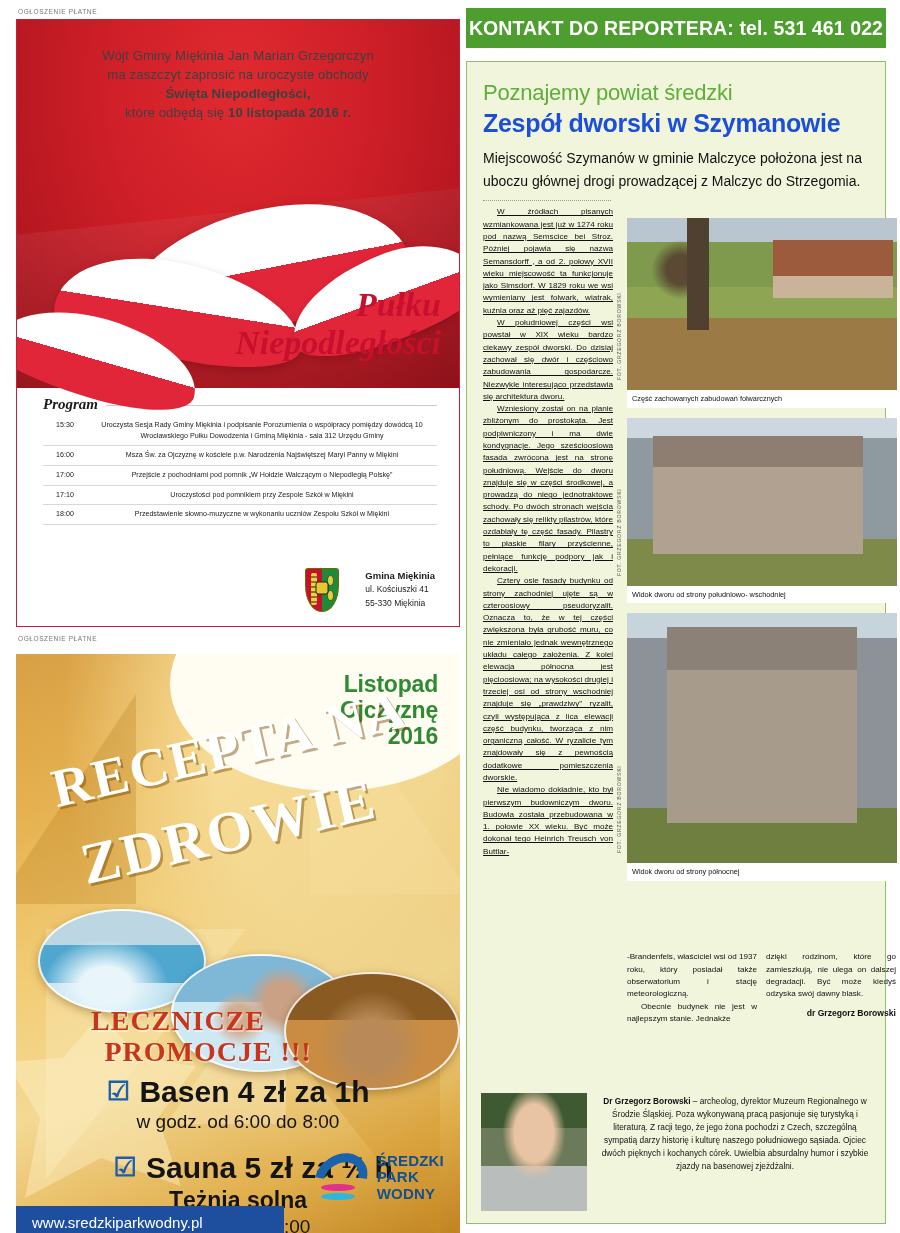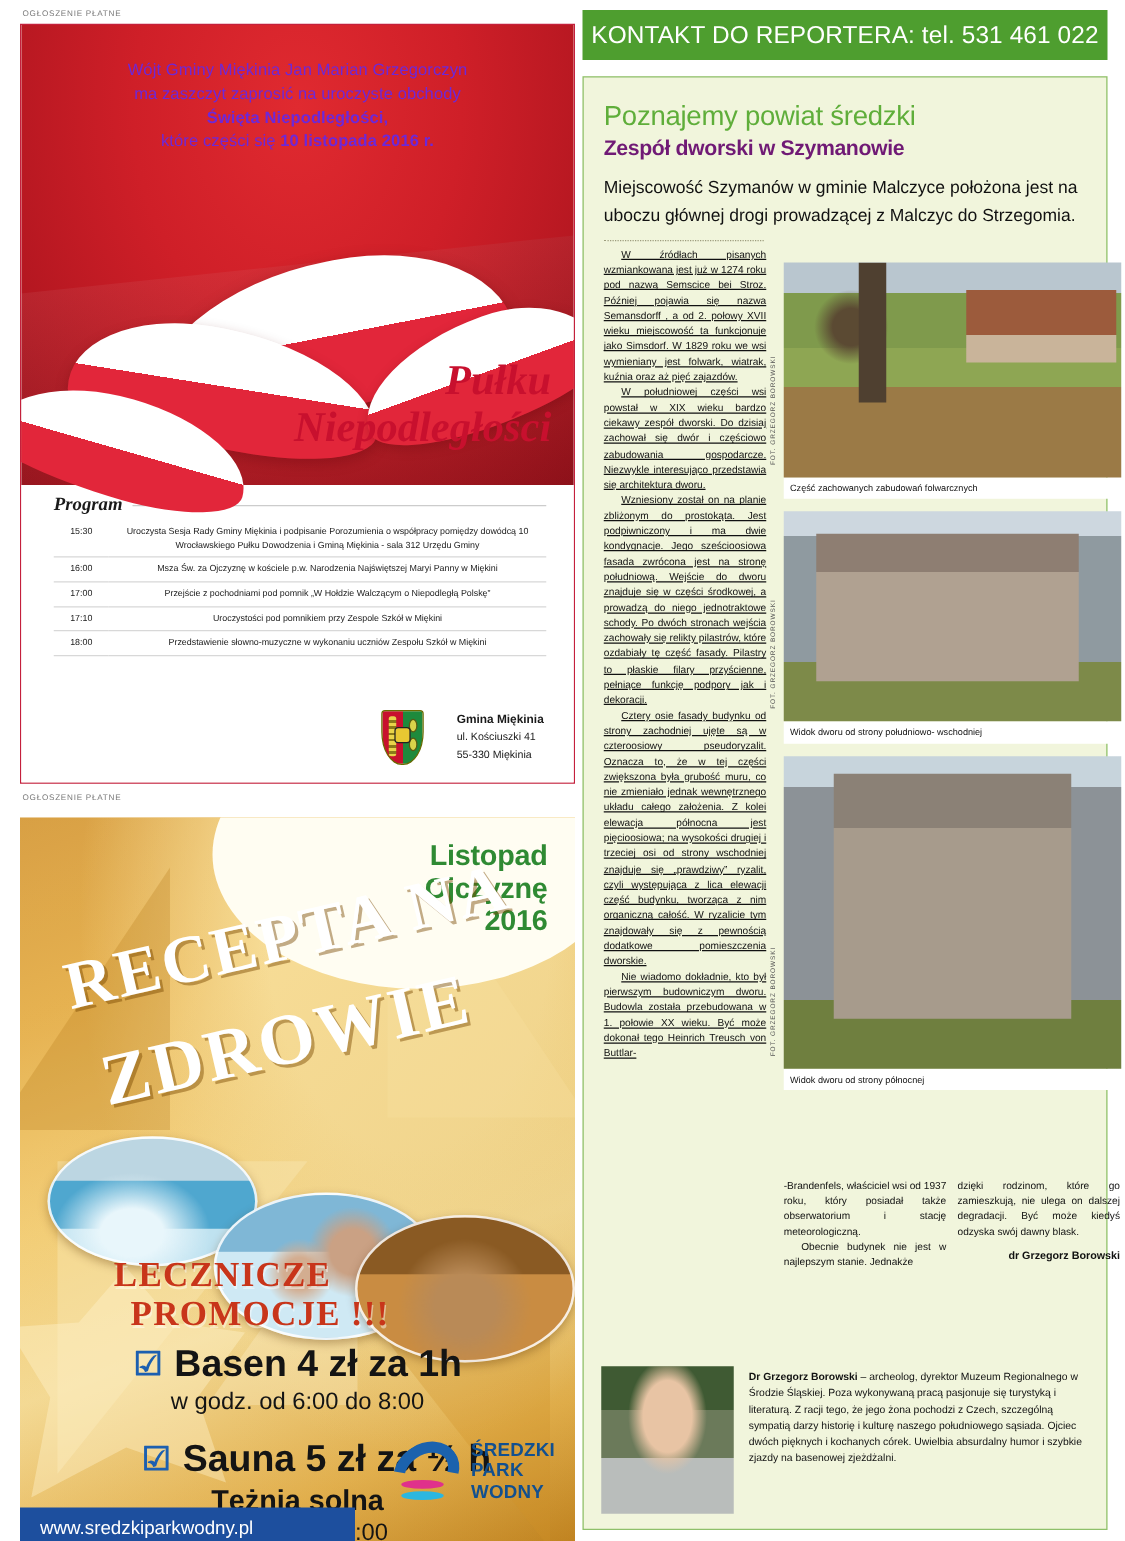--- a/index.html
+++ b/index.html
@@ -51,21 +51,21 @@
     position: absolute; left: -10%; top: 52%;
     width: 125%; height: 60%;
     background: linear-gradient(175deg, rgba(255,255,255,0.06), rgba(0,0,0,0.16));
     transform: rotate(-6deg);
   }
   .indep-headtext {
     position: relative;
     z-index: 4;
     padding: 26px 36px 0 36px;
     text-align: center;
-    color: #6d28d9;
+    color: #404040;
     line-height: 1.45;
     font-size: 13.2px;
     letter-spacing: 0.1px;
   }
   .indep-headtext .b { font-weight: bold; }
 
   
   .ribbon {
     position: absolute;
     z-index: 3;
@@ -413,42 +413,42 @@
     left: 466px; top: 8px;
     width: 420px; height: 1218px;
   }
   .contact-bar {
     width: 420px; height: 40px;
     background: #4e9e2f;
     color: #ffffff;
     display: flex;
     align-items: center;
     justify-content: center;
-    font-weight: normal;
+    font-weight: bold;
     font-size: 19.5px;
     letter-spacing: .1px;
   }
   .article {
     position: relative;
     margin-top: 13px;
     width: 420px; height: 1163px;
     background: #f1f5dc;
     border: 1.5px solid #8ec06a;
     padding: 14px 14px 10px 14px;
   }
   .kicker {
     color: #5fae3a;
     font-size: 22px;
     margin: 4px 0 4px 2px;
     letter-spacing: -.2px;
   }
   .article-title {
-    color: #701a75;
-    font-weight: bold;
-    font-size: 17px;
+    color: #1d4ed8;
+    font-weight: bold;
+    font-size: 25px;
     letter-spacing: -.3px;
     margin: 0 0 10px 2px;
     line-height: 1.08;
   }
   .lead {
     font-size: 14px;
     line-height: 1.62;
     color: #111;
     margin: 0 2px 8px 2px;
   }
@@ -531,20 +531,21 @@
   .cr2 { top: 158px; }
   .cr3 { top: 240px; }
 
   .bio {
     position: absolute;
     left: 14px; bottom: 12px;
     width: 390px;
     display: flex;
     gap: 12px;
     align-items: flex-start;
+    text-align: center;
   }
   .bio-photo {
     width: 106px; height: 118px;
     background:
       radial-gradient(ellipse at 50% 34%, #e8c4a4 0 26%, transparent 42%),
       linear-gradient(180deg,#3f5a33 0 30%, #6b7a5a 30% 62%, #b9bdbb 62% 100%);
     flex: none;
   }
   .bio-text {
     font-size: 8.3px;
@@ -575,21 +576,21 @@
 
       <div class="ribbon rb1"></div>
       <div class="ribbon rb2"></div>
       <div class="ribbon rb3"></div>
       <div class="ribbon rb4"></div>
 
       <div class="indep-headtext">
         <div>Wójt Gminy Miękinia Jan Marian Grzegorczyn</div>
         <div>ma zaszczyt zaprosić na uroczyste obchody</div>
         <div class="b">Święta Niepodległości,</div>
-        <div><span>które części się </span><span class="b">10 listopada 2016 r.</span></div>
+        <div><span>które odbędą się </span><span class="b">10 listopada 2016 r.</span></div>
       </div>
 
       <div class="indep-title">
         <span class="l1">Pułku</span>
         <span class="l2">Niepodległości</span>
       </div>
 
       <div class="program-wrap">
         <div class="program-head">
           <span>Program</span>

